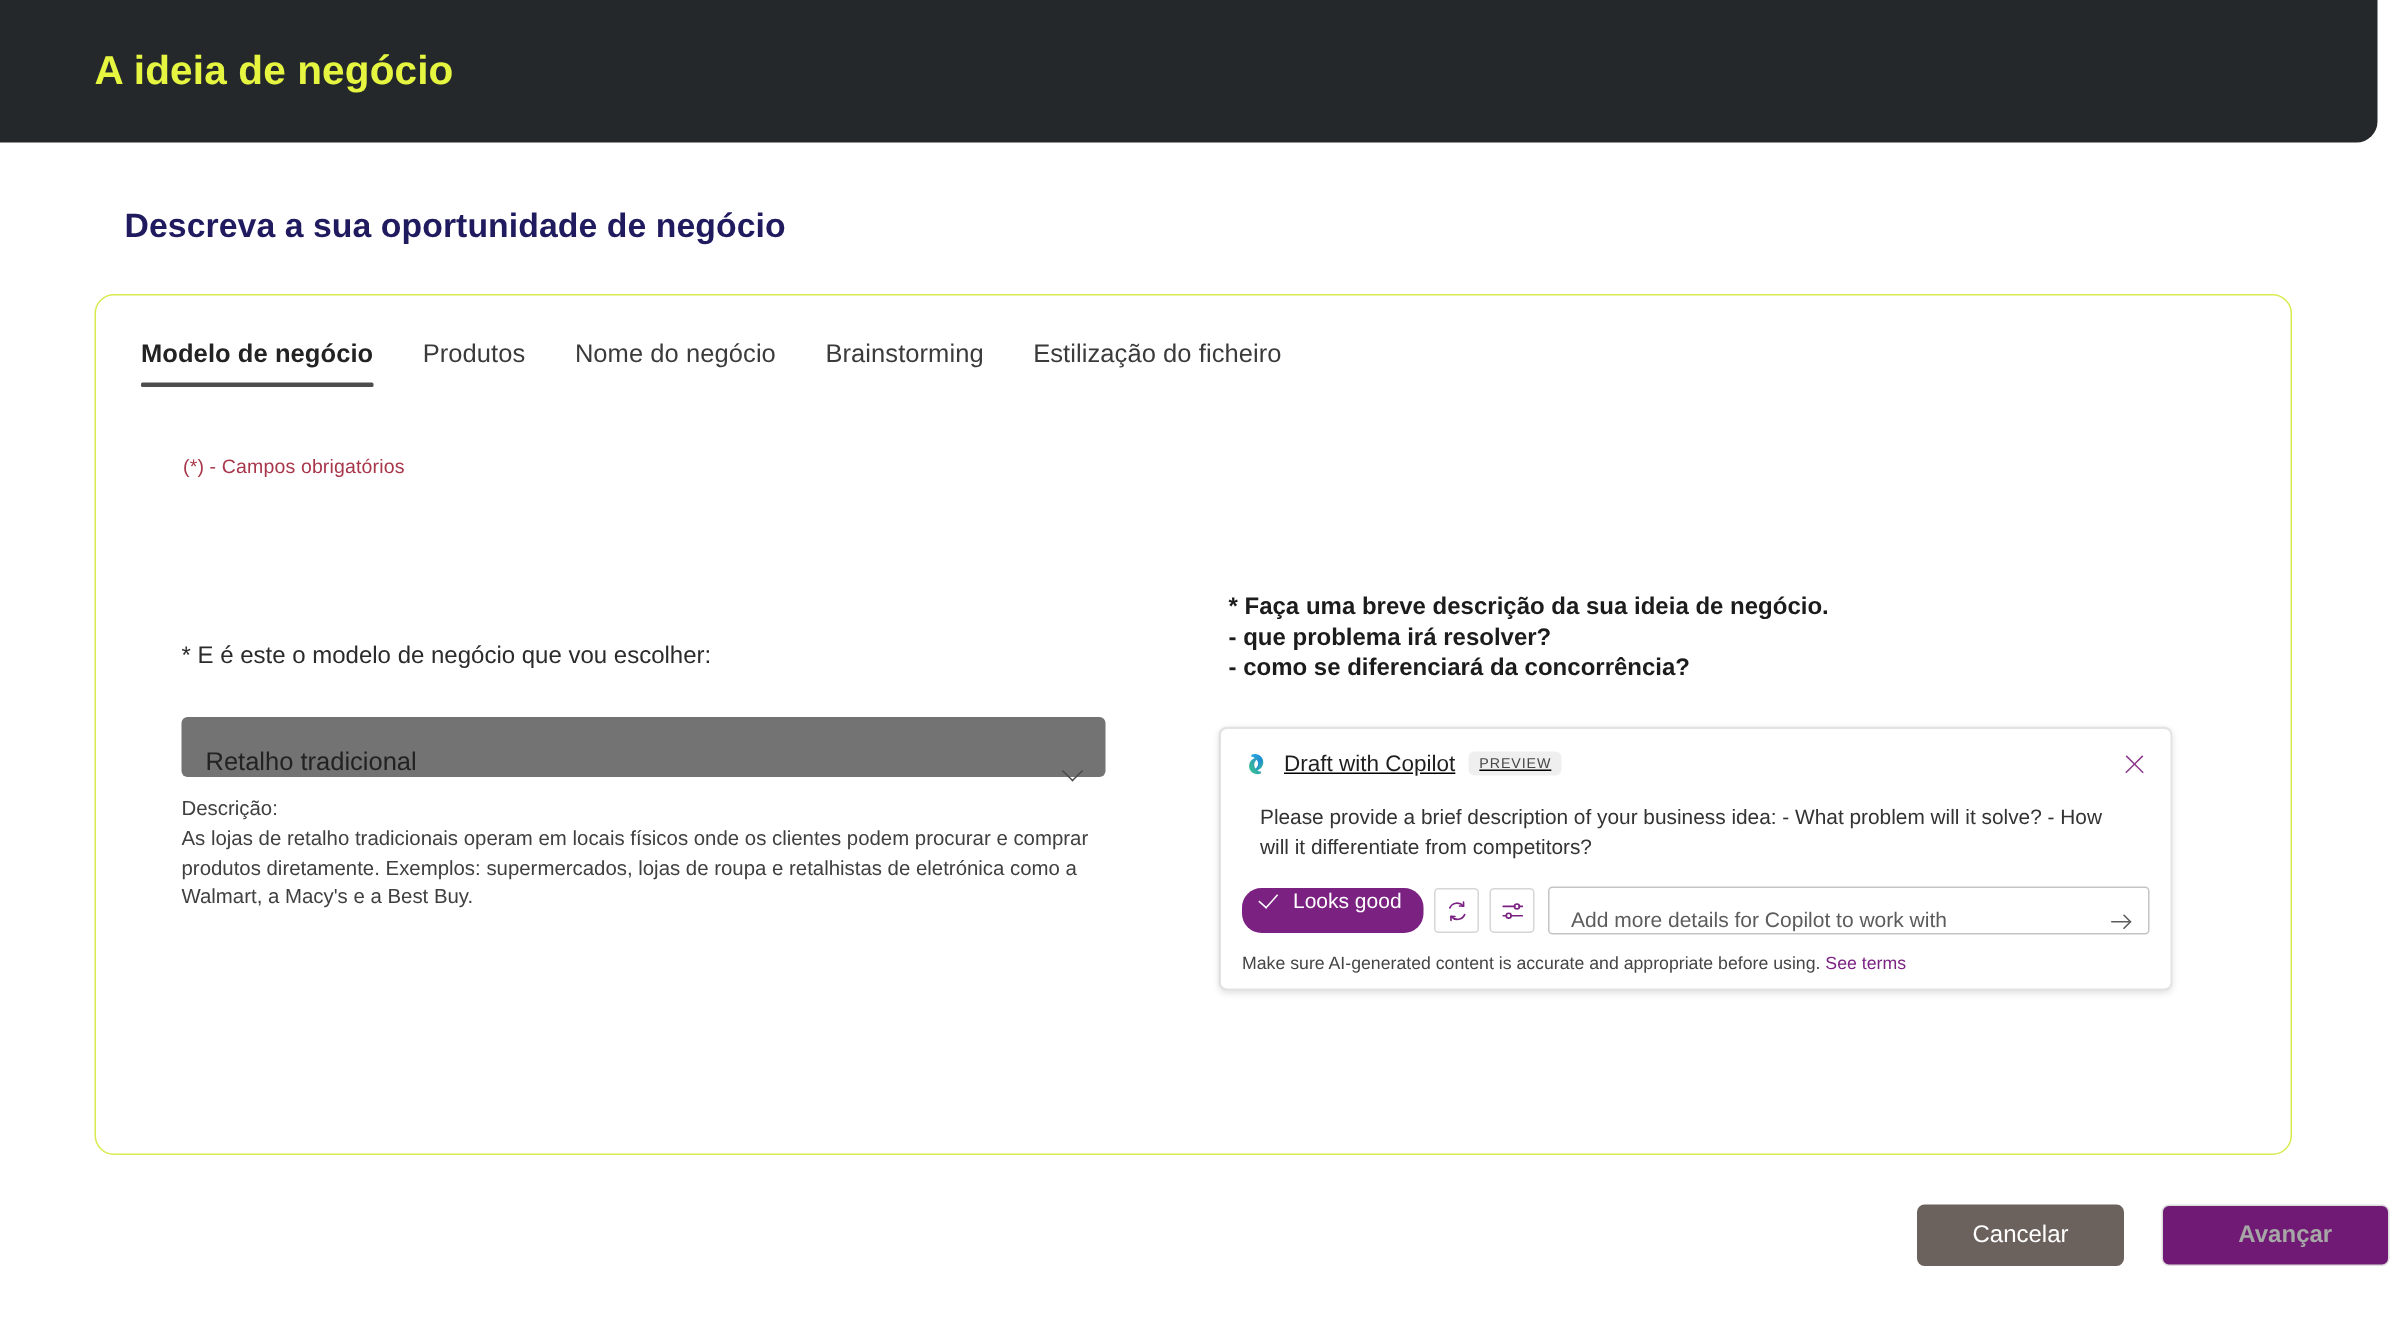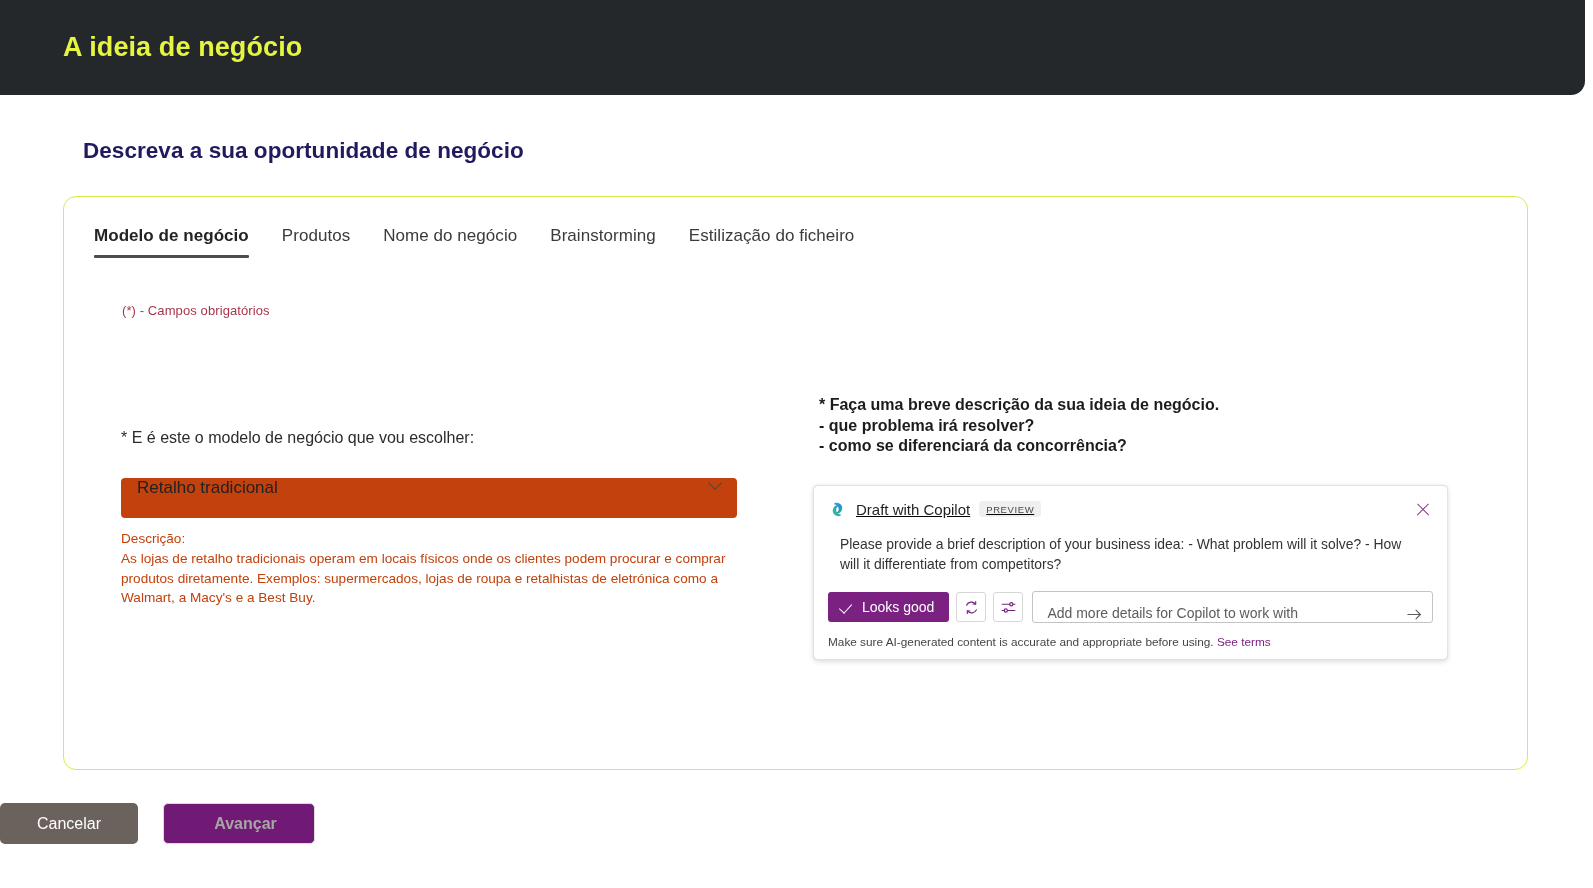--- a/index.html
+++ b/index.html
@@ -128,25 +128,25 @@
     left: 57px; top: 232px;
     font-size: 16px;
     color: #2b2b2b;
   }
 
   
   .select {
     position: absolute;
     left: 57px; top: 281px;
     width: 616px; height: 40px;
-    background: #c2410c;
+    background: #737373;
     border: none;
     border-radius: 4px;
     display: flex;
-    align-items: flex-start;
+    align-items: flex-end;
     padding: 0 14px 0 16px;
     cursor: pointer;
   }
   .select-value {
     flex: 1;
     font-size: 17px;
     color: #222;
   }
   .chev {
     width: 15px; height: 9px;
@@ -161,21 +161,21 @@
     border-bottom: 1.6px solid #4a4a4a;
     transform: rotate(45deg);
   }
 
   .desc {
     position: absolute;
     left: 57px; top: 332px;
     width: 616px;
     font-size: 13.6px;
     line-height: 19.8px;
-    color: #c2410c;
+    color: #404040;
   }
 
   
   .prompt-block {
     position: absolute;
     left: 755px; top: 198px;
     font-size: 16px;
     font-weight: bold;
     line-height: 20.5px;
     color: #1c1c1c;
@@ -241,25 +241,25 @@
   .cop-actions {
     display: flex;
     align-items: center;
     margin-top: 17px;
   }
   .looks-good {
     background: #7a2182;
     color: #ffffff;
     height: 30px;
     border: none;
-    border-radius: 3px;
+    border-radius: 13px;
     padding: 0 15px 0 12px;
     font-size: 14px;
     display: flex;
-    align-items: center;
+    align-items: flex-start;
     cursor: pointer;
     font-family: inherit;
   }
   .check {
     width: 14px; height: 14px;
     margin-right: 8px;
     position: relative;
     flex: none;
   }
   .check::before {
@@ -313,23 +313,23 @@
   }
   .cop-foot a {
     color: #7a2182;
     text-decoration: none;
   }
 
   
   .footer {
     position: absolute;
     left: 0; top: 803px;
-    width: 1305px;
-    display: flex;
-    justify-content: flex-start;
+    width: 1593px;
+    display: flex;
+    justify-content: flex-end;
     gap: 25px;
   }
   .btn-cancel {
     width: 138px; height: 41px;
     background: #6b615d;
     color: #ffffff;
     border: none;
     border-radius: 5px;
     font-size: 16px;
     cursor: pointer;

